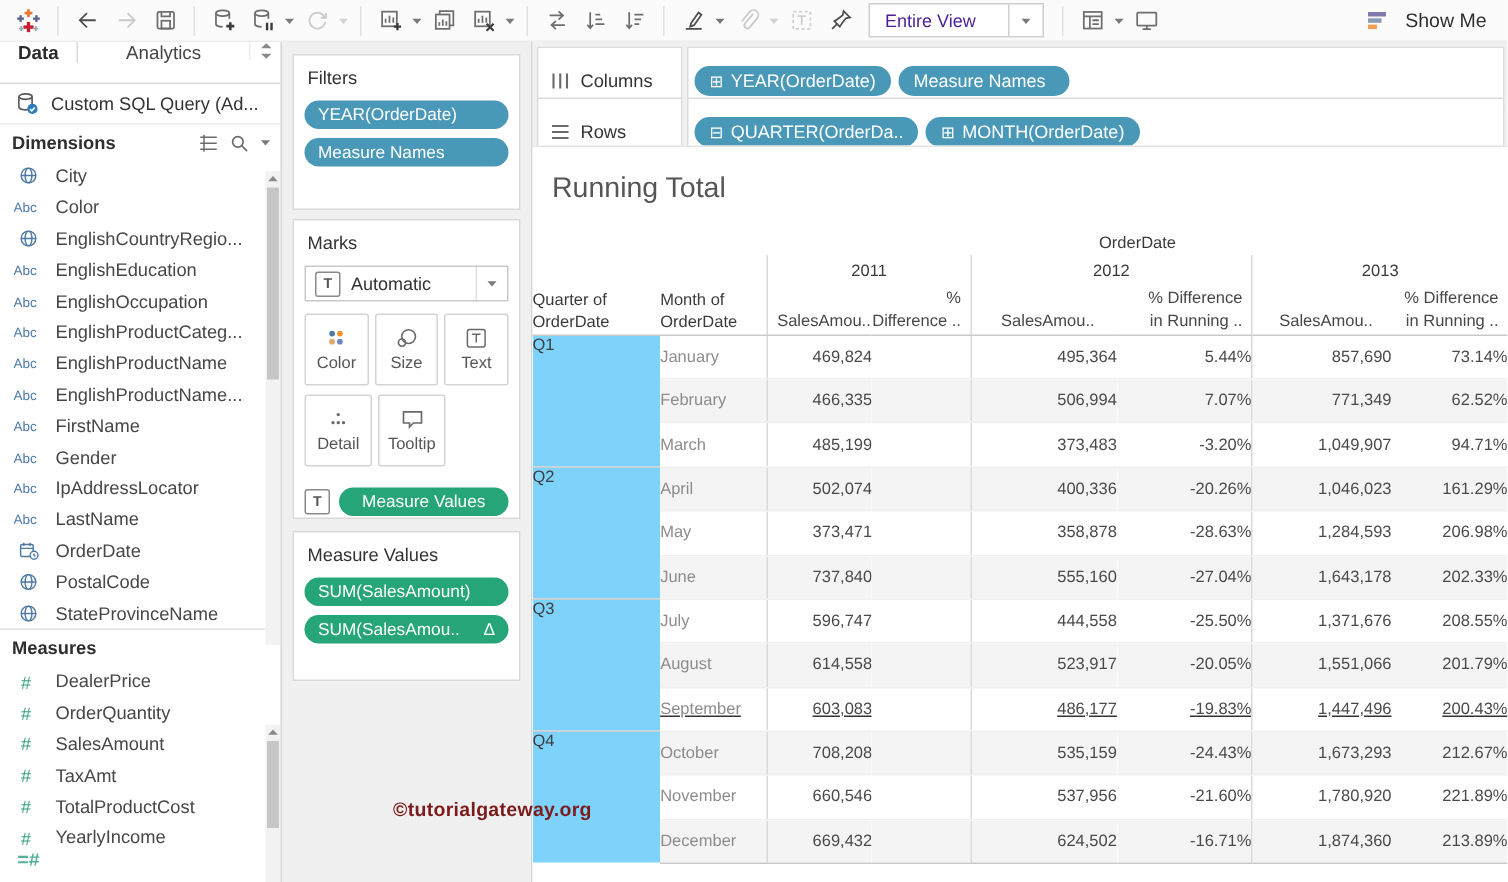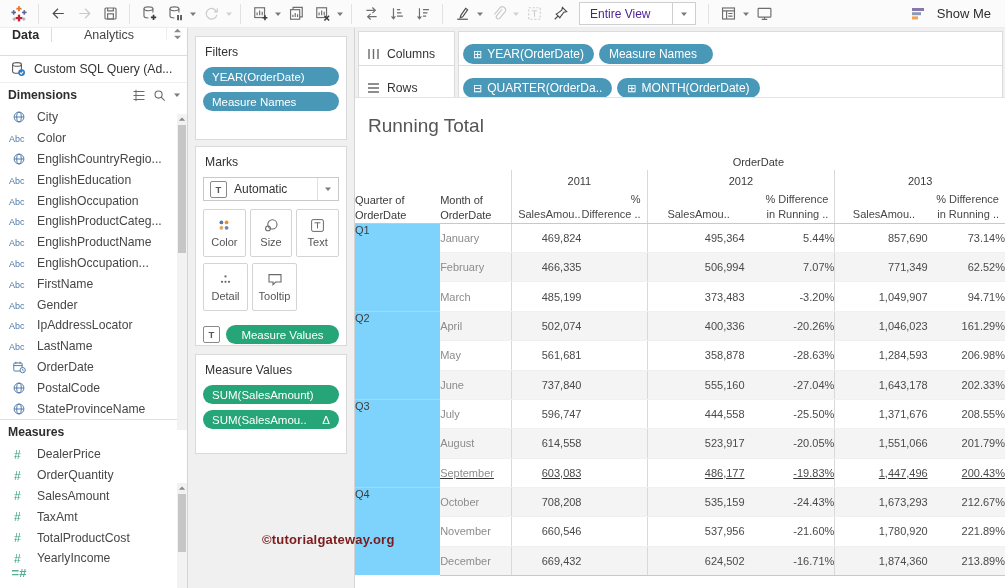--- a/index.html
+++ b/index.html
@@ -399,21 +399,21 @@
           </svg>
         </span>
         <span>EnglishProductName</span>
       </div>
       <div class="field">
         <span class="fi">
           <svg width="20" height="12" viewBox="0 0 20 12">
             <text x="0" y="9.5" font-size="9" fill="#4e79a7" font-family="Liberation Sans,sans-serif">Abc</text>
           </svg>
         </span>
-        <span>EnglishOccupation...</span>
+        <span>EnglishProductName...</span>
       </div>
       <div class="field">
         <span class="fi">
           <svg width="20" height="12" viewBox="0 0 20 12">
             <text x="0" y="9.5" font-size="9" fill="#4e79a7" font-family="Liberation Sans,sans-serif">Abc</text>
           </svg>
         </span>
         <span>FirstName</span>
       </div>
       <div class="field">
@@ -758,21 +758,21 @@
           <th class="mcell">April</th>
           <td class="val paneL">502,074</td>
           <td class="val"></td>
           <td class="val paneL">400,336</td>
           <td class="val">-20.26%</td>
           <td class="val paneL">1,046,023</td>
           <td class="val">161.29%</td>
         </tr>
         <tr style="height: 29.35px;">
           <th class="mcell">May</th>
-          <td class="val paneL">561,681</td>
+          <td class="val paneL">373,471</td>
           <td class="val"></td>
           <td class="val paneL">358,878</td>
           <td class="val">-28.63%</td>
           <td class="val paneL">1,284,593</td>
           <td class="val">206.98%</td>
         </tr>
         <tr class=" band" style="height: 29.35px;">
           <th class="mcell">June</th>
           <td class="val paneL">737,840</td>
           <td class="val"></td>

